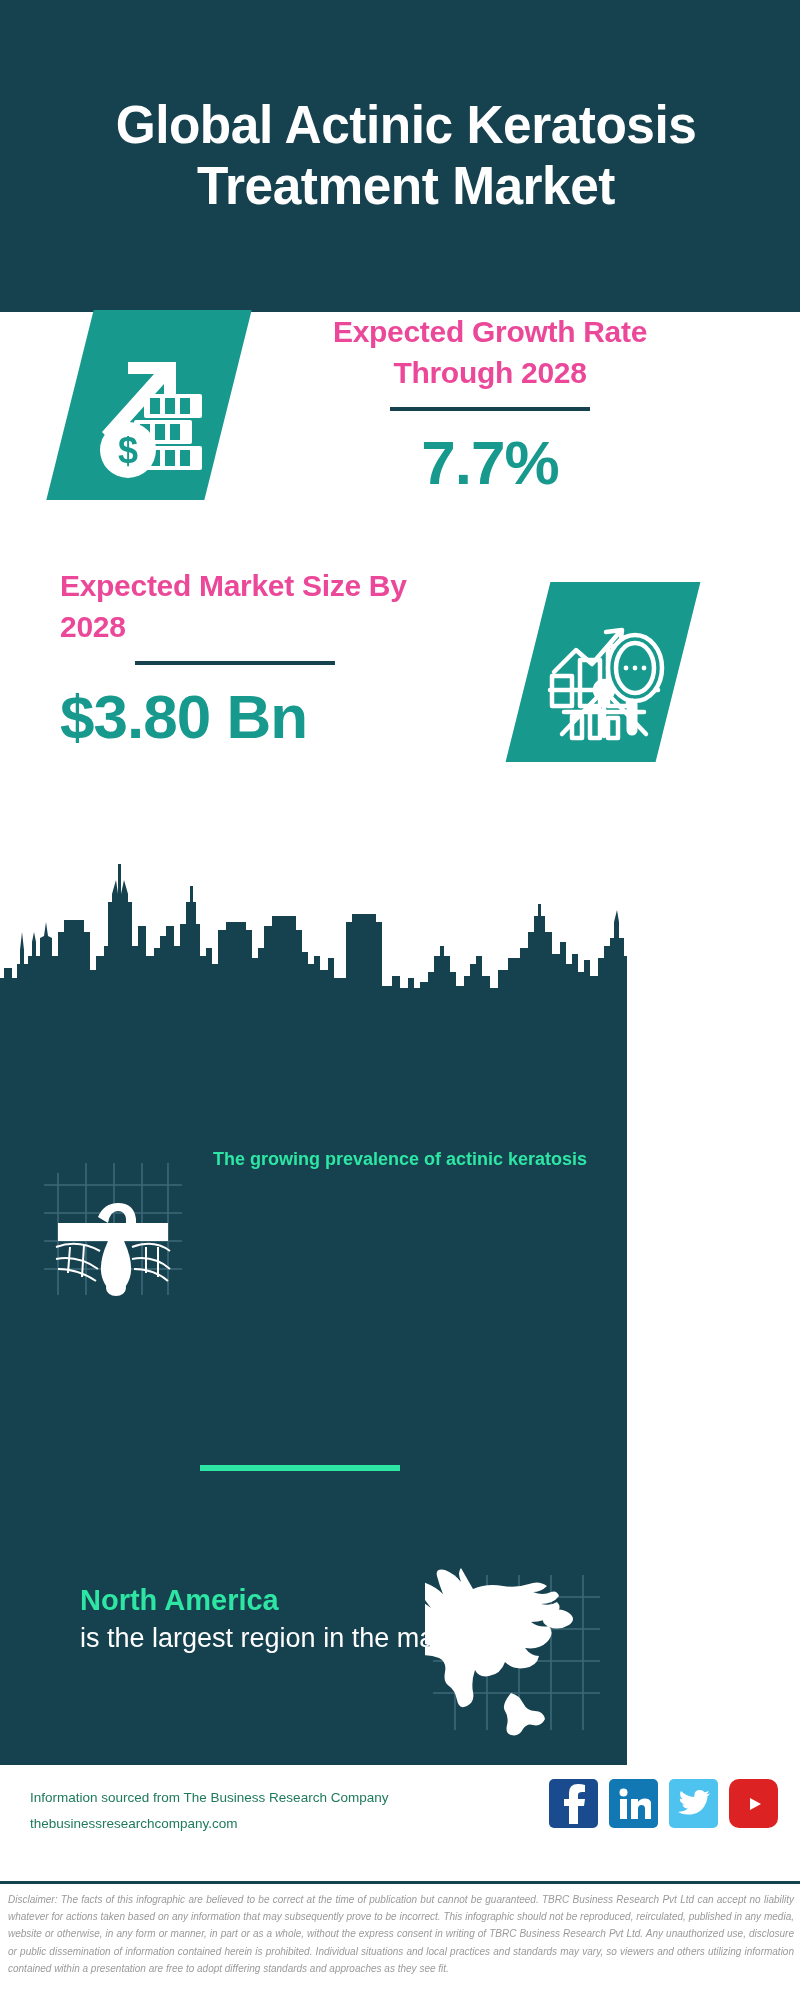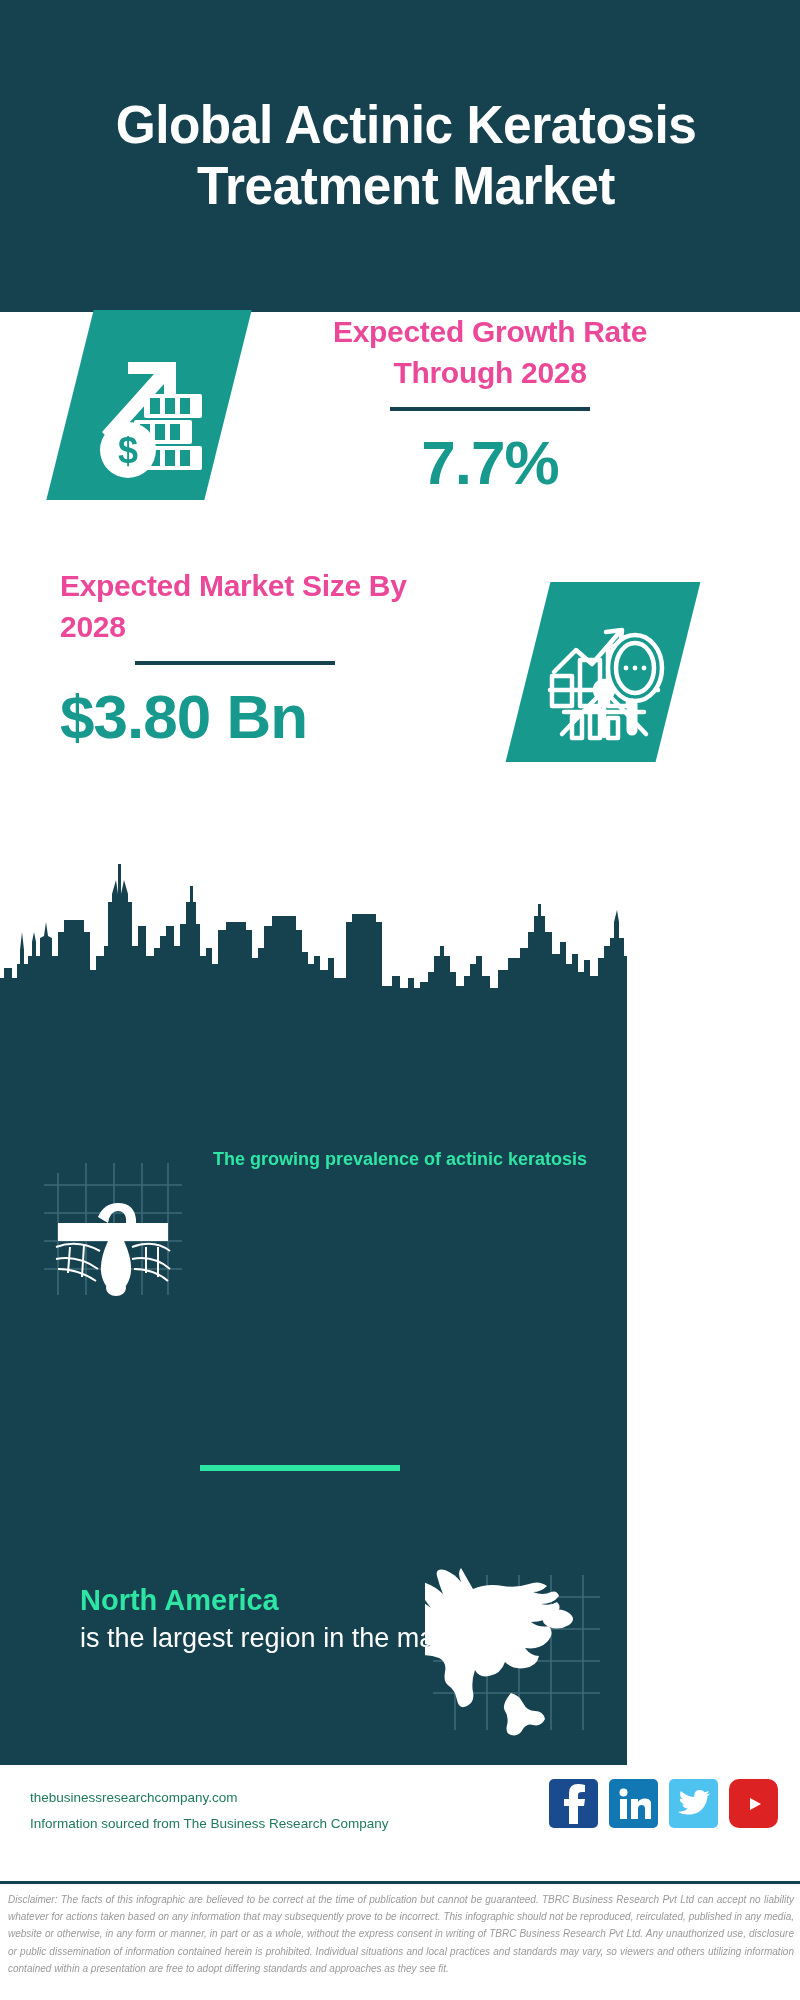--- a/index.html
+++ b/index.html
@@ -285,22 +285,22 @@
         <line x1="8" y1="128" x2="175" y2="128"></line>
       </g>
       <path fill="#ffffff" d="M48 24 q14 -6 30 -3 q14 2 26 -2 q10 -4 18 2 q-6 6 -14 6 q10 4 18 0 q6 -2 8 4 q-6 8 -18 8 q10 2 16 -2 q6 6 -2 12 q-10 8 -24 8 q8 6 18 4 q6 8 -2 16 q-8 8 -22 6 q6 8 14 8 q-2 10 -14 12 q-12 2 -20 -6 q-4 12 -16 14 q-10 2 -14 -6 q-4 12 -2 22 q2 10 -6 14 q-8 4 -10 -6 q-2 -10 -8 -14 q-6 -4 -4 -14 q2 -10 -6 -14 q-10 -4 -20 -2 q-8 2 -12 -4 q12 -6 24 -6 q-14 -4 -26 -12 q-10 -8 -2 -12 q10 -2 20 4 q-14 -10 -20 -20 q-4 -8 6 -8 q12 2 22 10 q-8 -10 -14 -20 q-4 -8 6 -6 q12 4 20 12 q-4 -10 -6 -18 q-2 -8 8 -6 q10 4 16 12 q-4 -10 0 -14 Z"></path>
       <path fill="#ffffff" d="M86 128 q8 2 12 10 q4 8 12 8 q8 0 10 8 q-4 8 -12 6 q-6 -2 -10 4 q-4 8 -12 6 q-6 -2 -4 -10 q2 -8 -2 -14 q-4 -6 6 -18 Z"></path>
       <path fill="#ffffff" d="M126 46 q10 -4 18 2 q8 6 0 12 q-10 6 -20 2 q-8 -4 -6 -10 q2 -6 8 -6 Z"></path>
     </svg>
   </div>
 
   <div class="footer">
     <div class="footer-src">
+      <div>Information sourced from The Business Research Company</div>
       <div>thebusinessresearchcompany.com</div>
-      <div>Information sourced from The Business Research Company</div>
     </div>
     <div class="social-row">
       <div class="soc fb">
         <svg width="26" height="40" viewBox="0 0 26 40">
             <path fill="#ffffff" d="M17 40 V22 h6 l1 -7 h-7 v-4 q0 -3 4 -3 h3 V1 q-3 -1 -7 -1 q-9 0 -9 9 v6 H3 v7 h5 v18 Z"></path>
           </svg>
       </div>
       <div class="soc li">
         <svg width="34" height="34" viewBox="0 0 34 34">
             <g fill="#ffffff">

